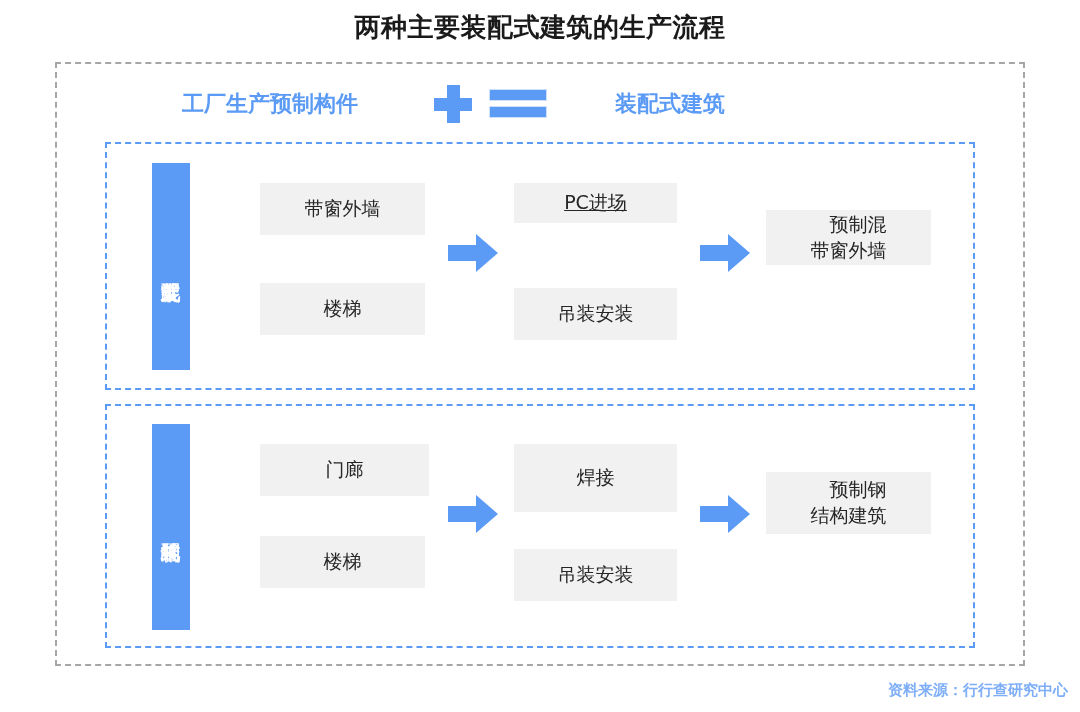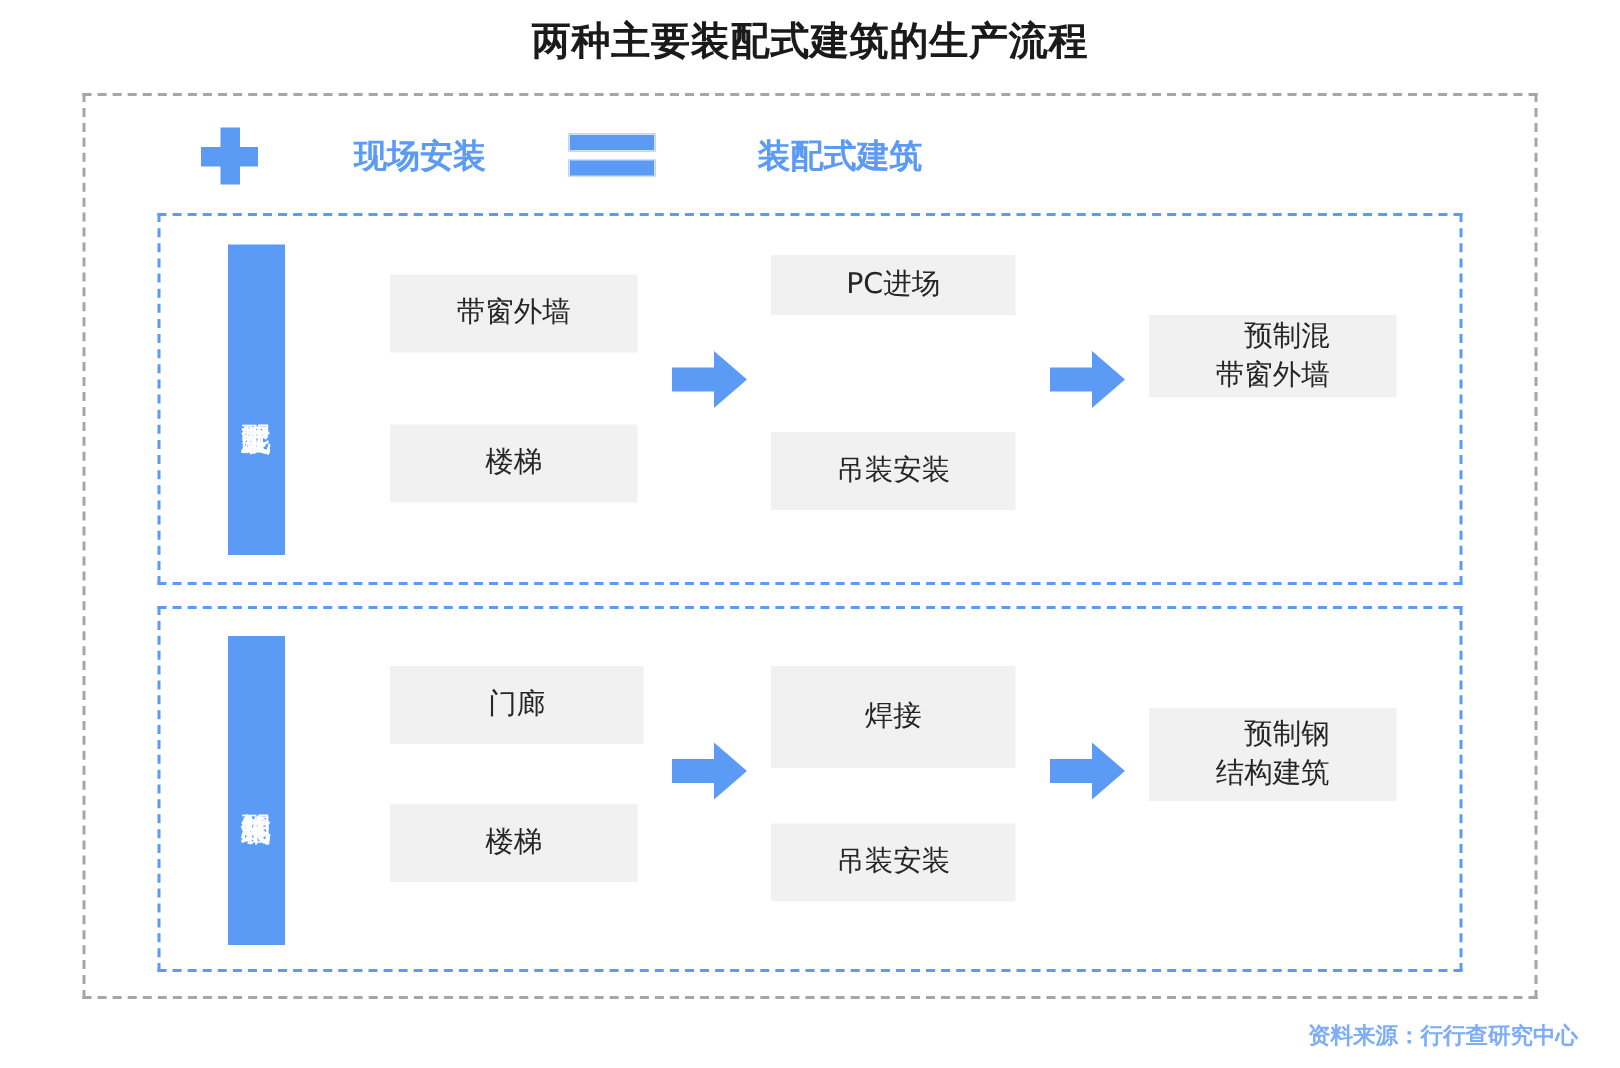--- a/index.html
+++ b/index.html
@@ -146,21 +146,21 @@
     align-items: center;
     justify-content: center;
     text-align: right;
     line-height: 1.35;
     box-sizing: border-box;
   }
 
   
   .b-r1-c1a { left: 260px; top: 183px; width: 165px; height: 52px; }
   .b-r1-c1b { left: 260px; top: 283px; width: 165px; height: 52px; }
-  .b-r1-c2a { left: 514px; top: 170px; width: 163px; height: 40px; }
+  .b-r1-c2a { left: 514px; top: 183px; width: 163px; height: 40px; text-decoration: underline; }
   .b-r1-c2b { left: 514px; top: 288px; width: 163px; height: 52px; }
   .b-r1-res { left: 766px; top: 210px; width: 165px; height: 55px; }
 
   
   .b-r2-c1a { left: 260px; top: 444px; width: 169px; height: 52px; }
   .b-r2-c1b { left: 260px; top: 536px; width: 165px; height: 52px; }
   .b-r2-c2a { left: 514px; top: 444px; width: 163px; height: 68px; }
   .b-r2-c2b { left: 514px; top: 549px; width: 163px; height: 52px; }
   .b-r2-res { left: 766px; top: 472px; width: 165px; height: 62px; }
 
@@ -172,43 +172,43 @@
   }
   .arrow svg { display: block; }
   .a-r1-1 { left: 448px; top: 234px; }
   .a-r1-2 { left: 700px; top: 234px; }
   .a-r2-1 { left: 448px; top: 495px; }
   .a-r2-2 { left: 700px; top: 495px; }
 
   
   .source-note {
     position: absolute;
-    right: 28px;
+    right: 12px;
     top: 681px;
     font-size: 15px;
     font-weight: bold;
     color: #7EAEF7;
     white-space: nowrap;
   }
 </style>
 </head>
 <body>
 
 <div class="chart-title">两种主要装配式建筑的生产流程</div>
 
 <div class="outer-frame"></div>
 
 <div class="equation-row">
+  <div class="eq-term eq-term-1">工厂生产预制构件</div>
   <div class="op-slot">
     <div class="plus-icon">
       <div class="bar-h"></div>
       <div class="bar-v"></div>
     </div>
   </div>
-  <div class="eq-term eq-term-2">现场安装</div>
   <div class="op-slot">
     <div class="equals-icon">
       <div class="bar bar-top"></div>
       <div class="bar bar-bottom"></div>
     </div>
   </div>
   <div class="eq-term eq-term-3">装配式建筑</div>
 </div>
 
 <div class="panel panel-pc"></div>

